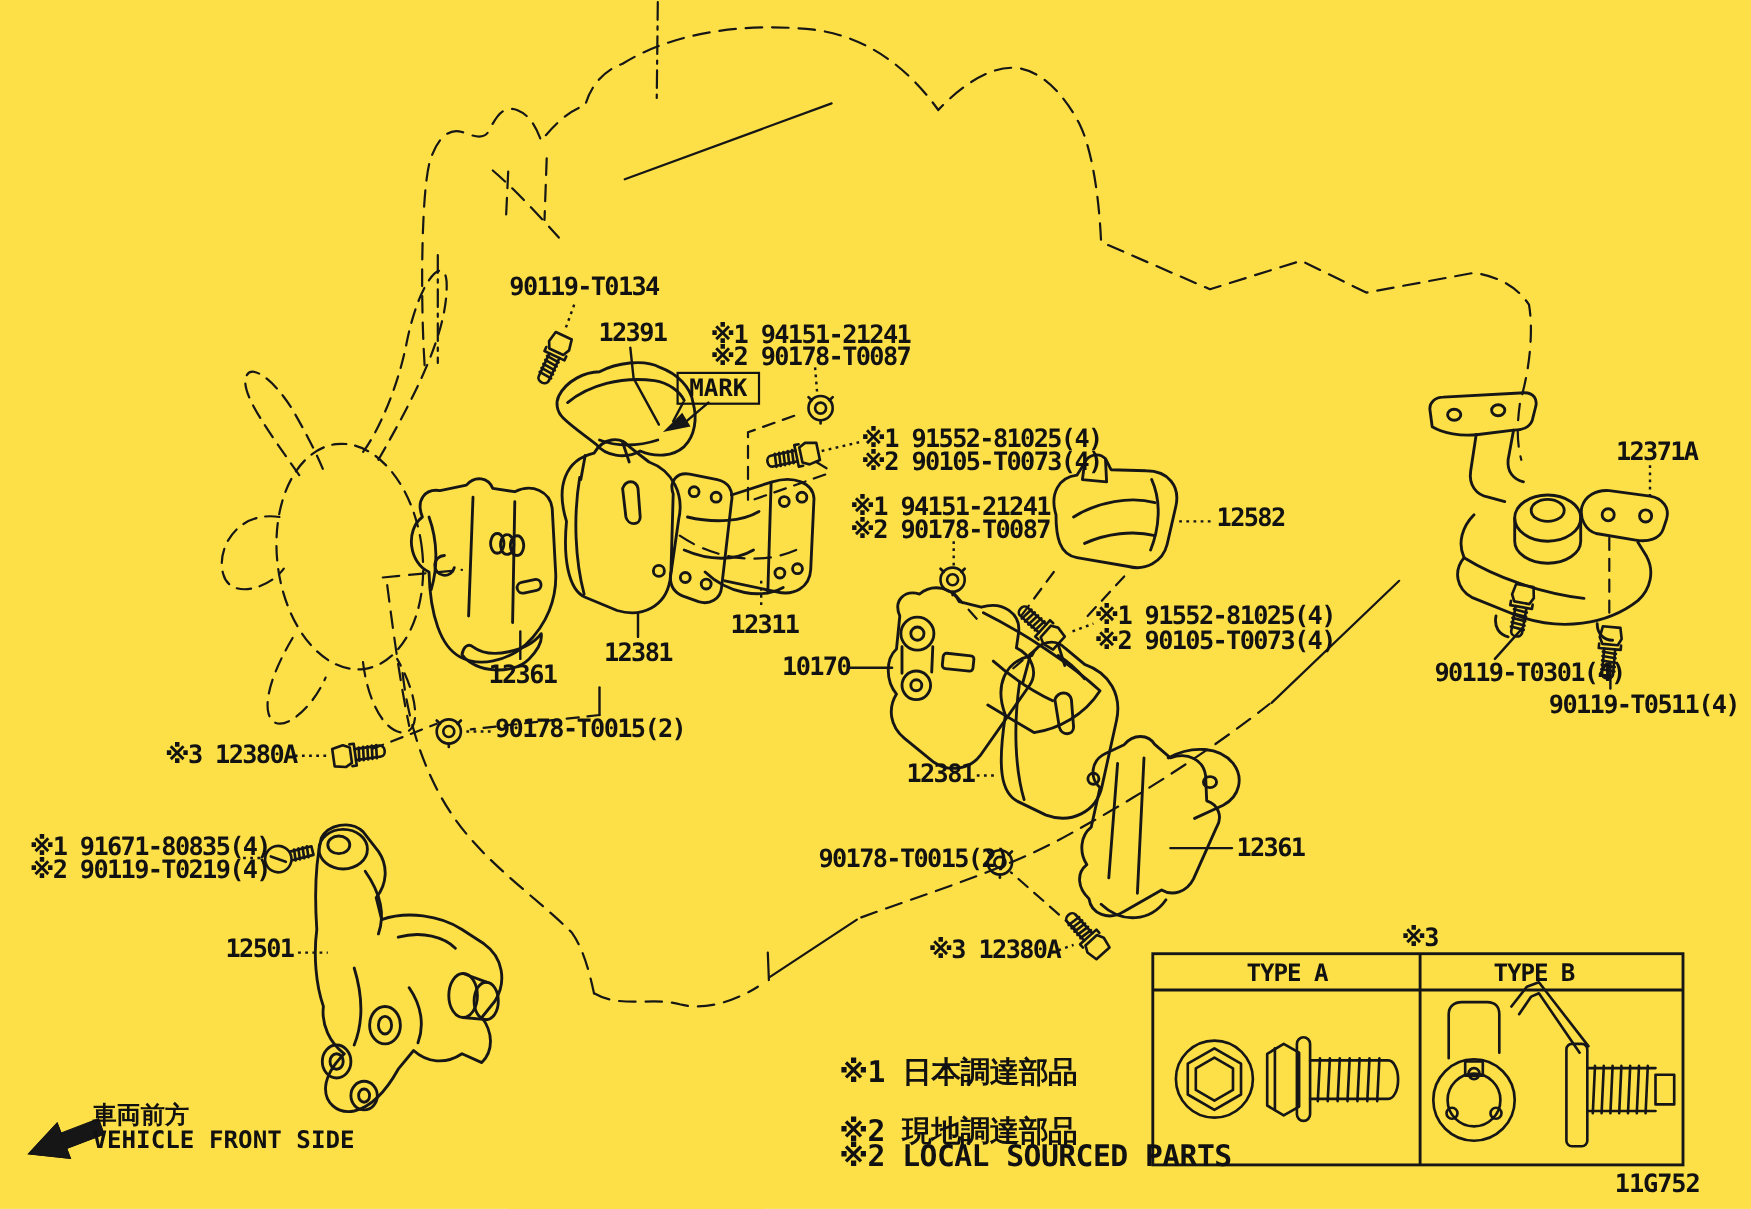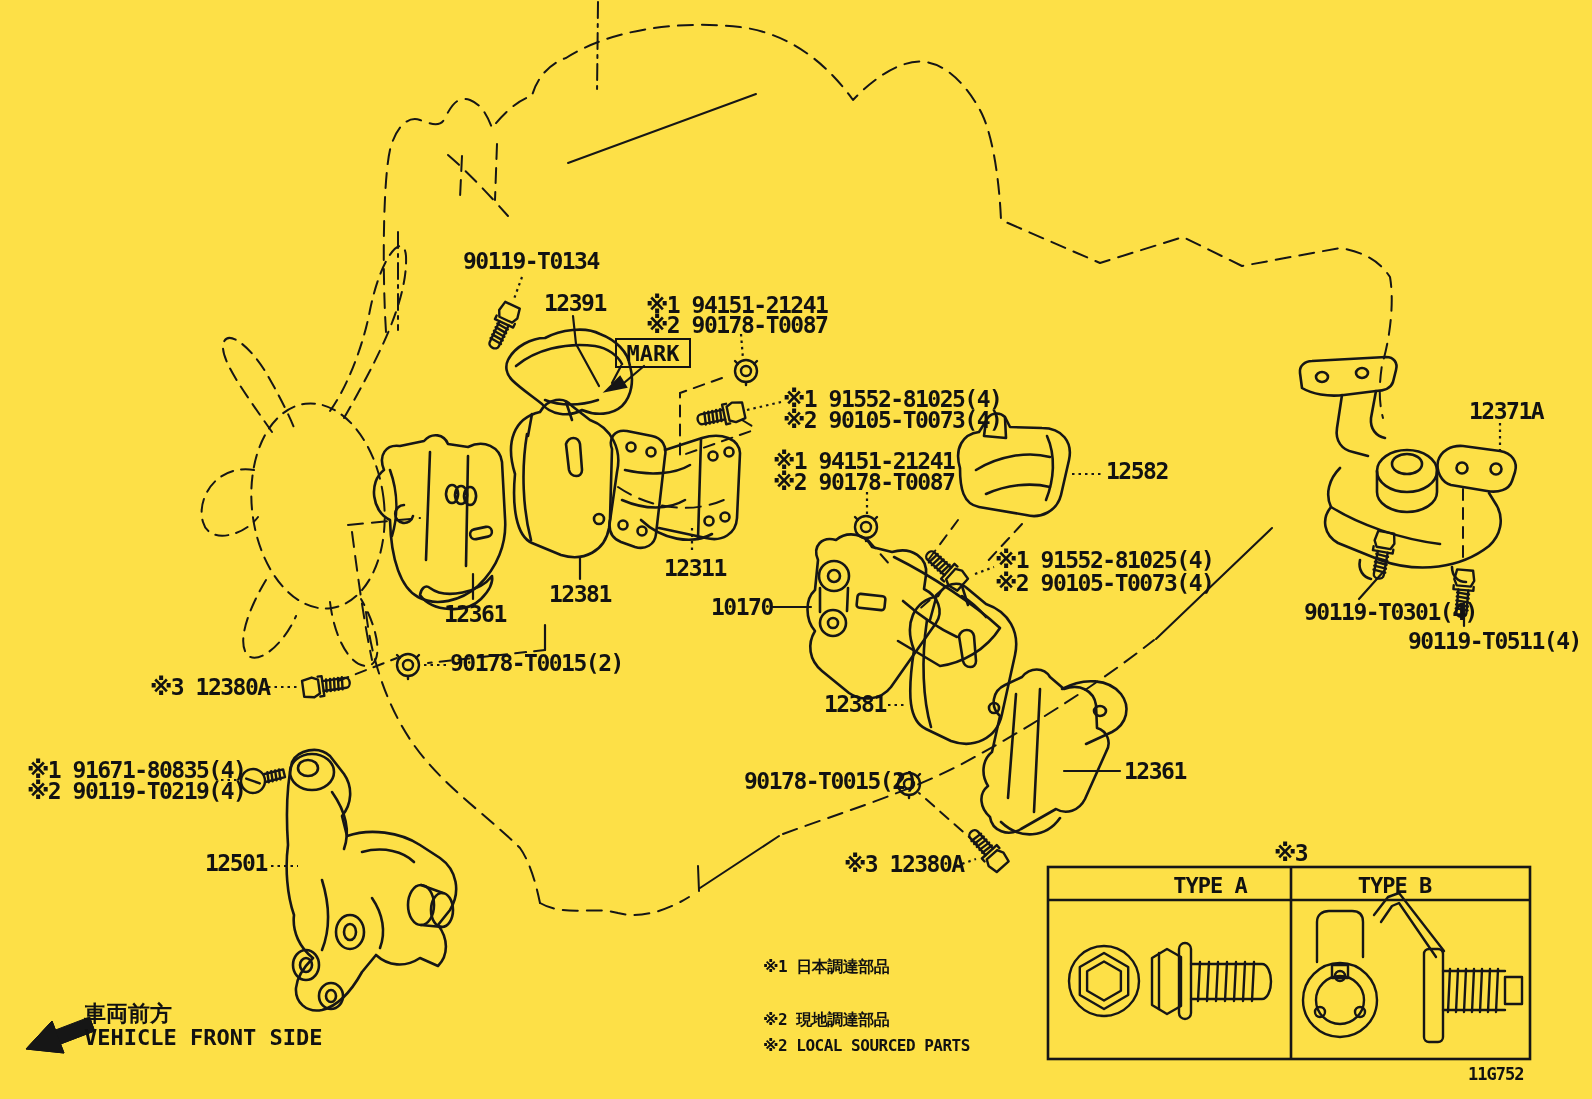--- a/index.html
+++ b/index.html
@@ -11,25 +11,25 @@
   .lbl{
     position:absolute;font-weight:bold;font-size:23px;line-height:1.05;
     letter-spacing:-1.5px;white-space:nowrap;color:#121212;
   }
   .markbox{
     position:absolute;left:615px;top:338px;width:72px;height:26px;
     border:2.5px solid #121212;display:flex;align-items:center;justify-content:center;
     font-weight:bold;font-size:22px;letter-spacing:0;
   }
   .th{position:absolute;top:873px;text-align:center;font-weight:bold;font-size:22px;letter-spacing:-1px;}
-  .th.a{left:1049px;width:242px;padding-left:40px;}
+  .th.a{left:1049px;width:242px;}
   .th.b{left:1292px;width:205px;}
-  .figcode{position:absolute;left:1468px;top:1064px;font-weight:bold;font-size:17px;letter-spacing:-1px;}
+  .figcode{position:absolute;left:1468px;top:1064px;font-weight:bold;font-size:23px;letter-spacing:-1px;}
   .dir{position:absolute;left:84px;font-weight:bold;font-size:22px;letter-spacing:0;}
-  .note{position:absolute;left:763px;font-weight:bold;font-size:16px;letter-spacing:-0.5px;}
+  .note{position:absolute;left:763px;font-weight:bold;font-size:27px;letter-spacing:-0.5px;}
 </style>
 </head>
 <body>
 
 <div class="canvas">
 
   <svg class="art" width="1592" height="1099" viewBox="0 0 1592 1099">
     <defs>
       <g id="boltS">
         <path d="M -13,-8 L -3,-10 L 3,-7 L 3,7 L -3,10 L -13,8 Z"></path>

